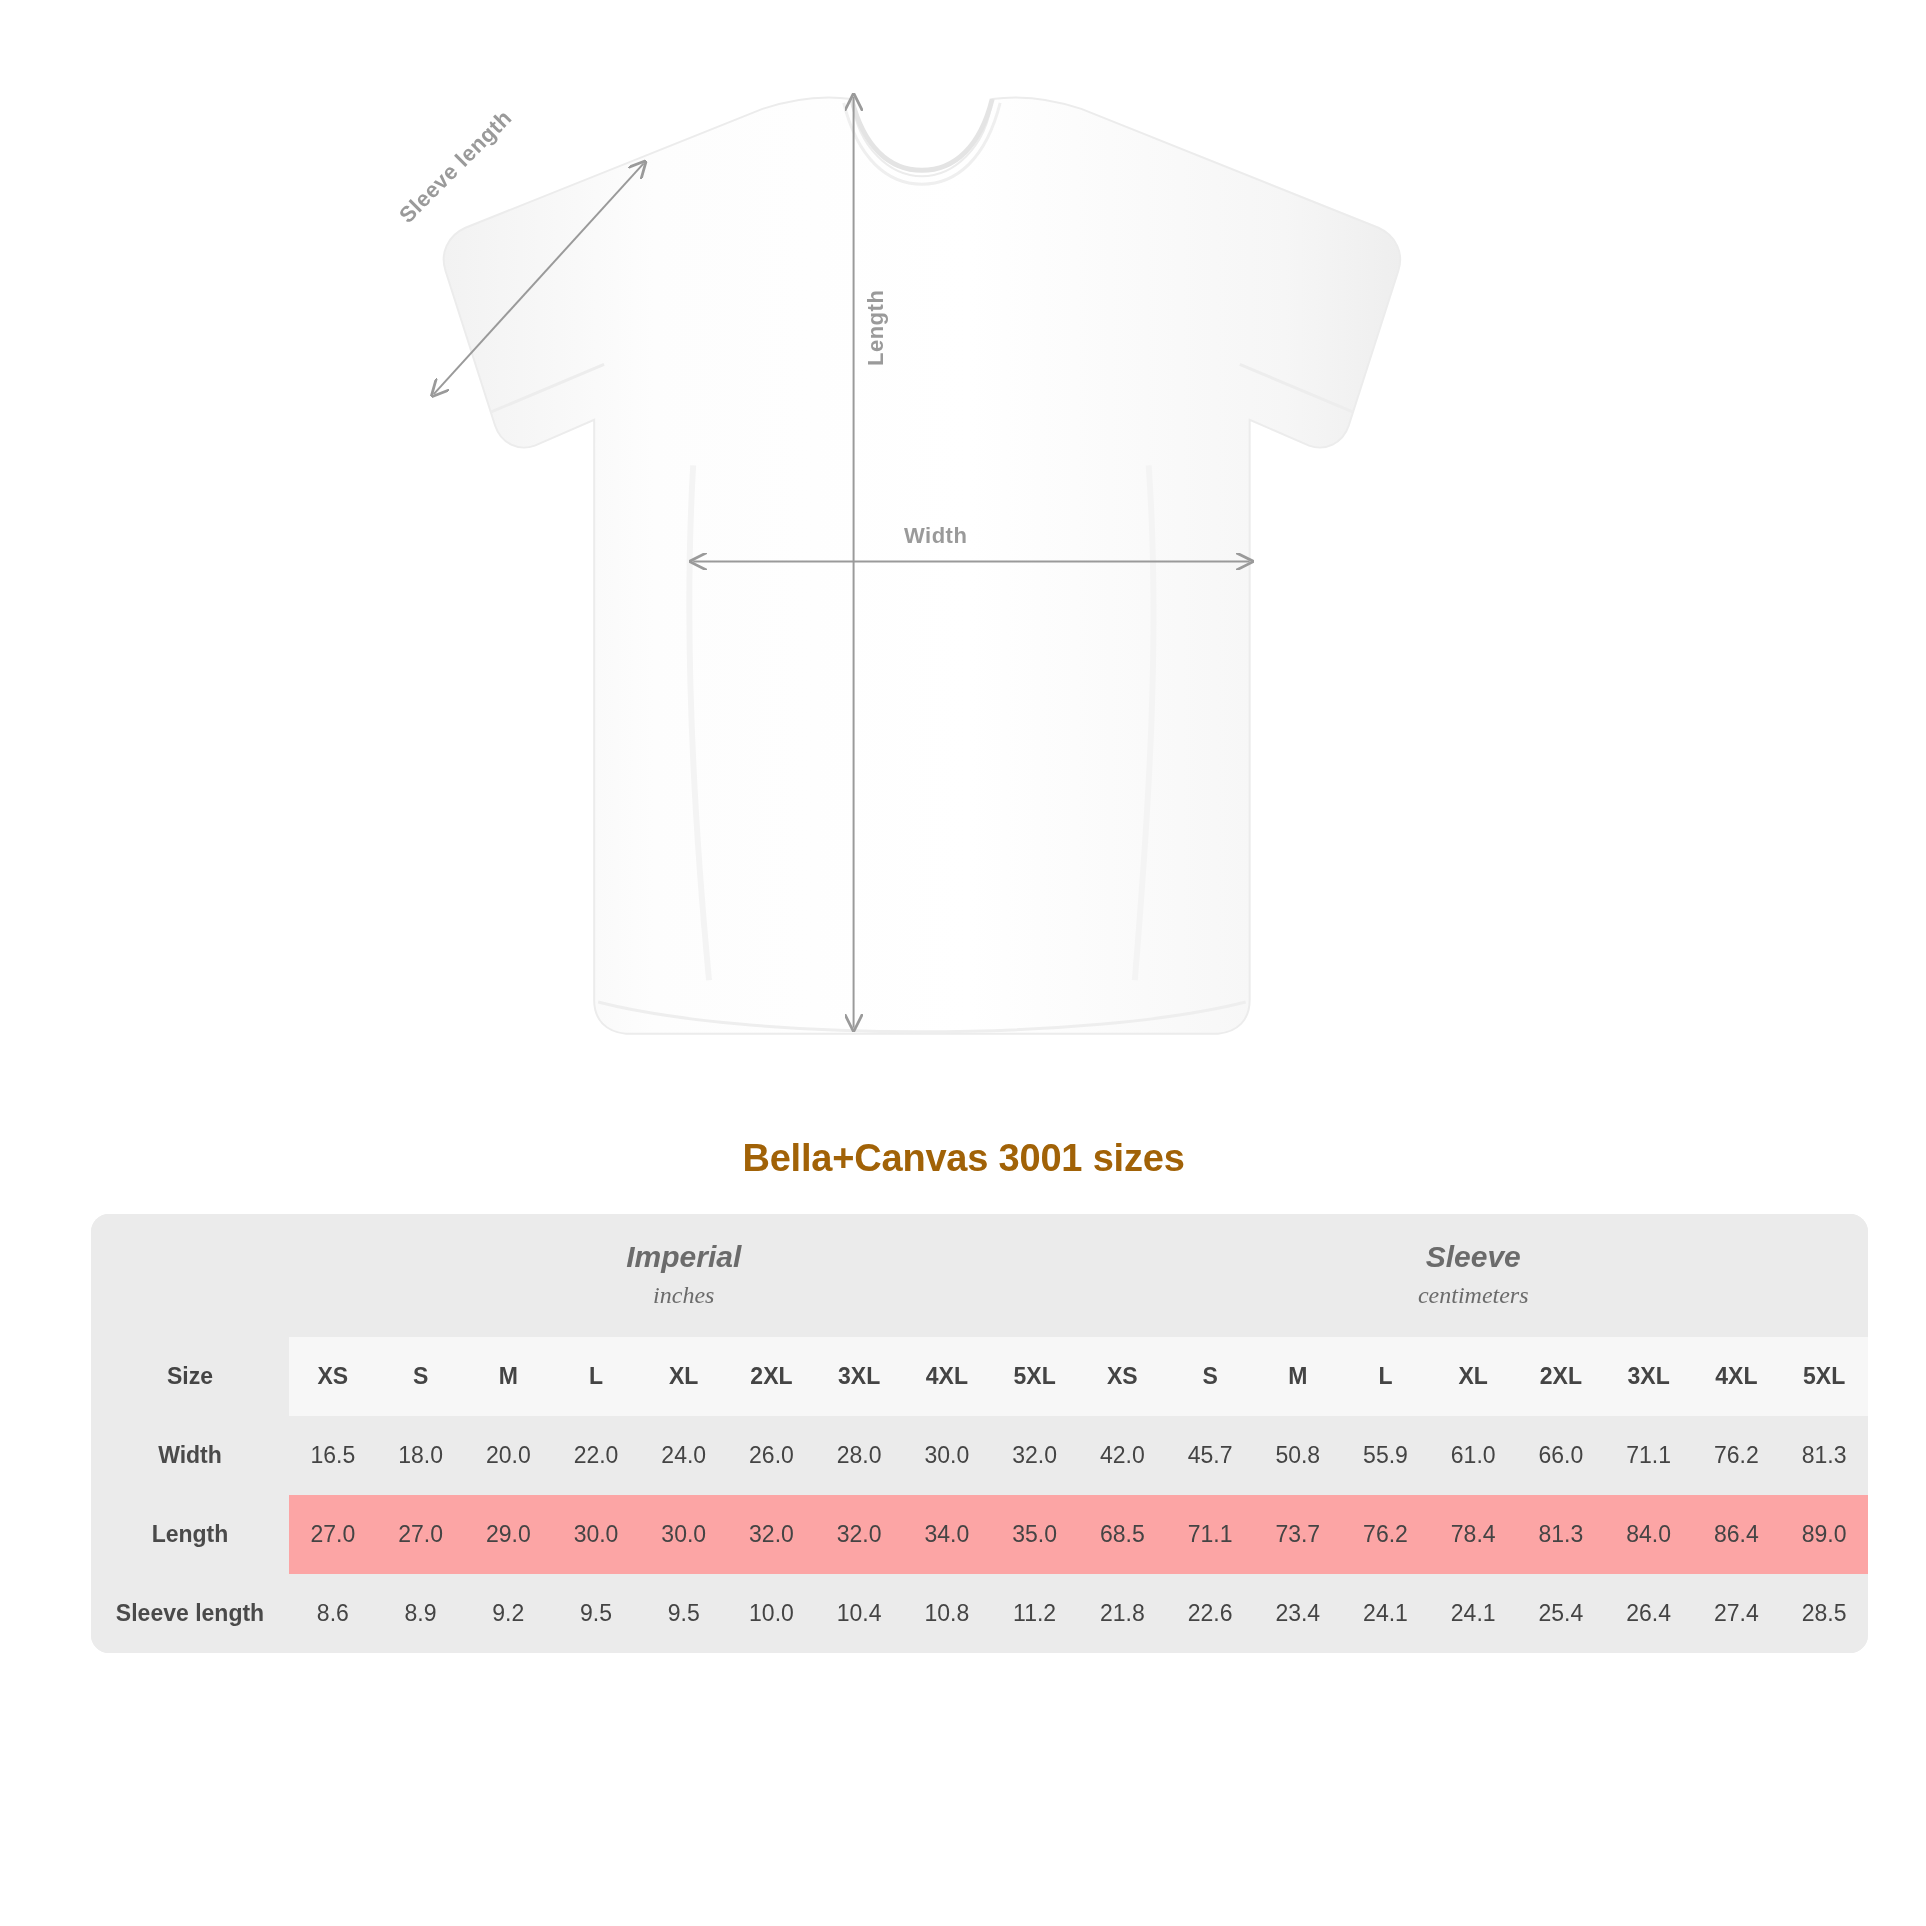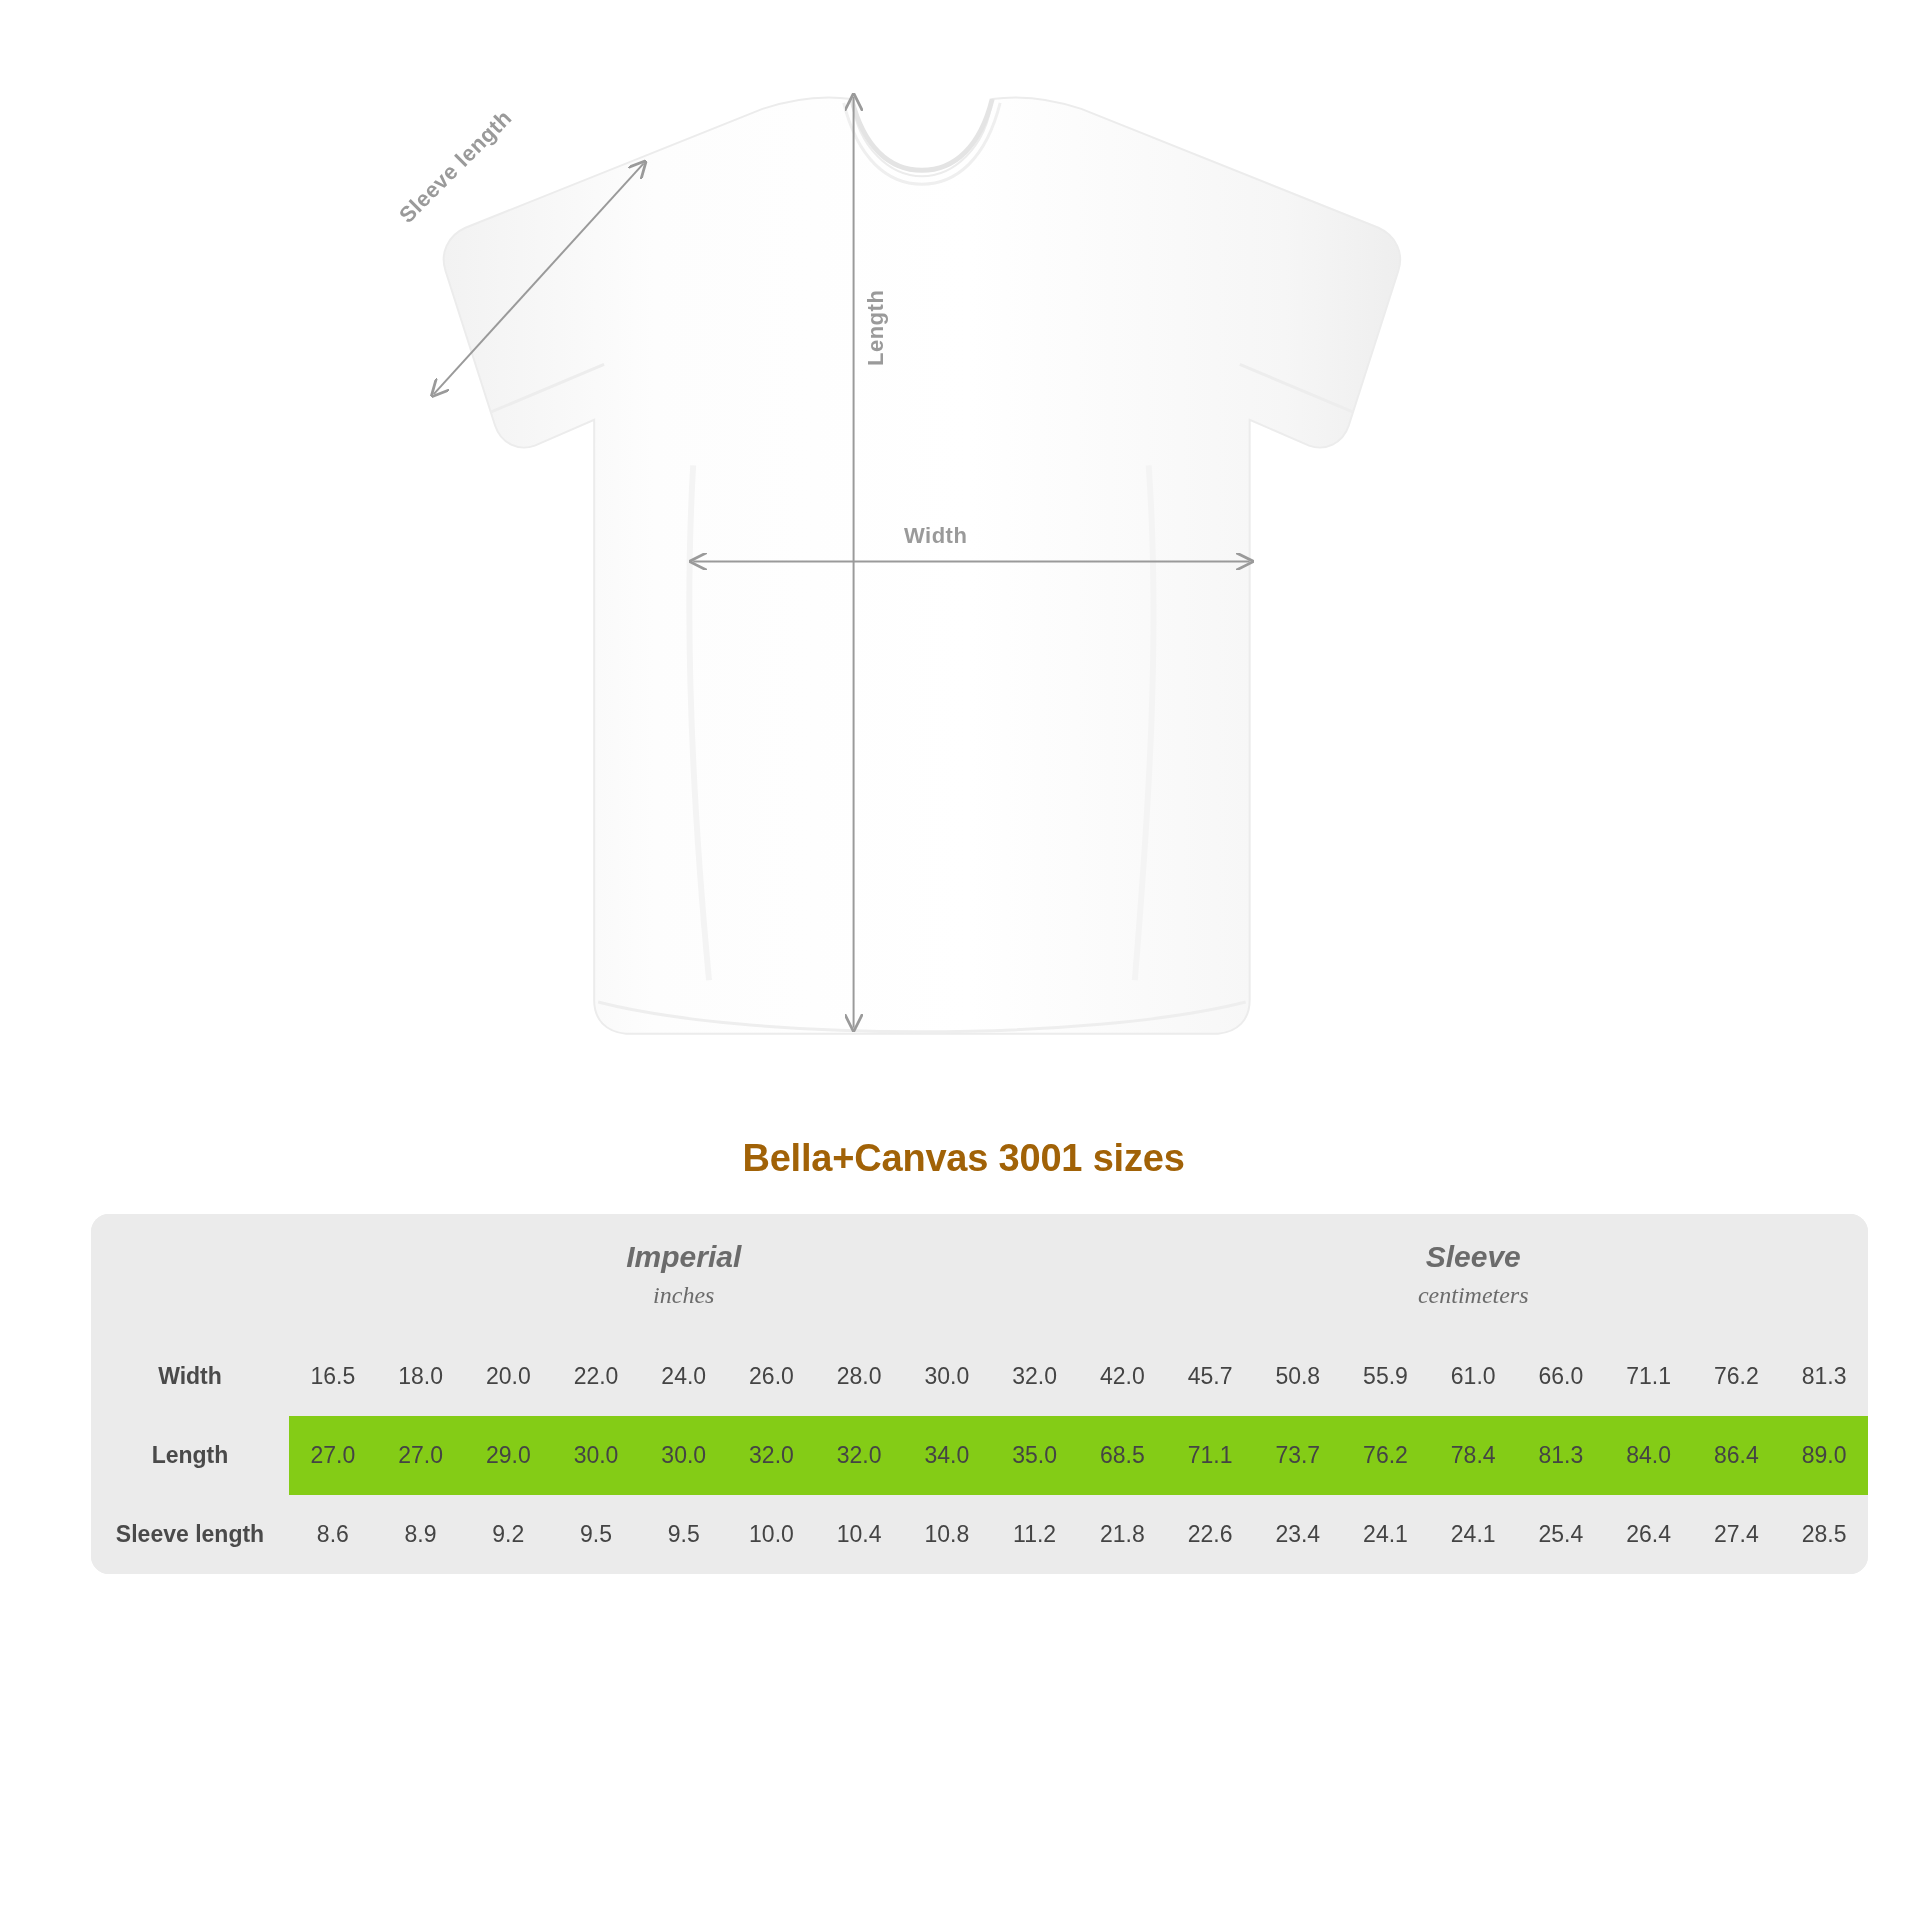--- a/index.html
+++ b/index.html
@@ -133,21 +133,21 @@
     border-top: 2px solid #ffffff;
   }
   .data-row td.rowhead {
     font-weight: bold;
     color: #4a4a4a;
     background: #ebebeb;
     border-left: none;
     font-size: 23px;
   }
   .row-a td { background: #ebebeb; }
-  .row-b td { background: #84cc16; }
+  .row-b td { background: #fca5a5; }
   .row-a td.rowhead, .row-b td.rowhead { background: #ebebeb; }
   col.rowhead-col { width: 198px; }
 </style>
 </head>
 <body>
 
 <div class="page">
 
   <div class="illustration">
     <svg class="shirt-svg" width="1927" height="1109" viewBox="0 0 1946 1120">
@@ -230,20 +230,41 @@
           <td></td>
           <td colspan="9">
             <span class="unit-name">Imperial</span>
             <span class="unit-sub">inches</span>
           </td>
           <td colspan="9">
             <span class="unit-name">Sleeve</span>
             <span class="unit-sub">centimeters</span>
           </td>
         </tr>
+        <tr class="head-row">
+          <td class="rowhead">Size</td>
+          <td>XS</td>
+          <td>S</td>
+          <td>M</td>
+          <td>L</td>
+          <td>XL</td>
+          <td>2XL</td>
+          <td>3XL</td>
+          <td>4XL</td>
+          <td>5XL</td>
+          <td>XS</td>
+          <td>S</td>
+          <td>M</td>
+          <td>L</td>
+          <td>XL</td>
+          <td>2XL</td>
+          <td>3XL</td>
+          <td>4XL</td>
+          <td>5XL</td>
+        </tr>
 
         <tr class="data-row row-a">
           <td class="rowhead">Width</td>
           <td>16.5</td>
           <td>18.0</td>
           <td>20.0</td>
           <td>22.0</td>
           <td>24.0</td>
           <td>26.0</td>
           <td>28.0</td>

